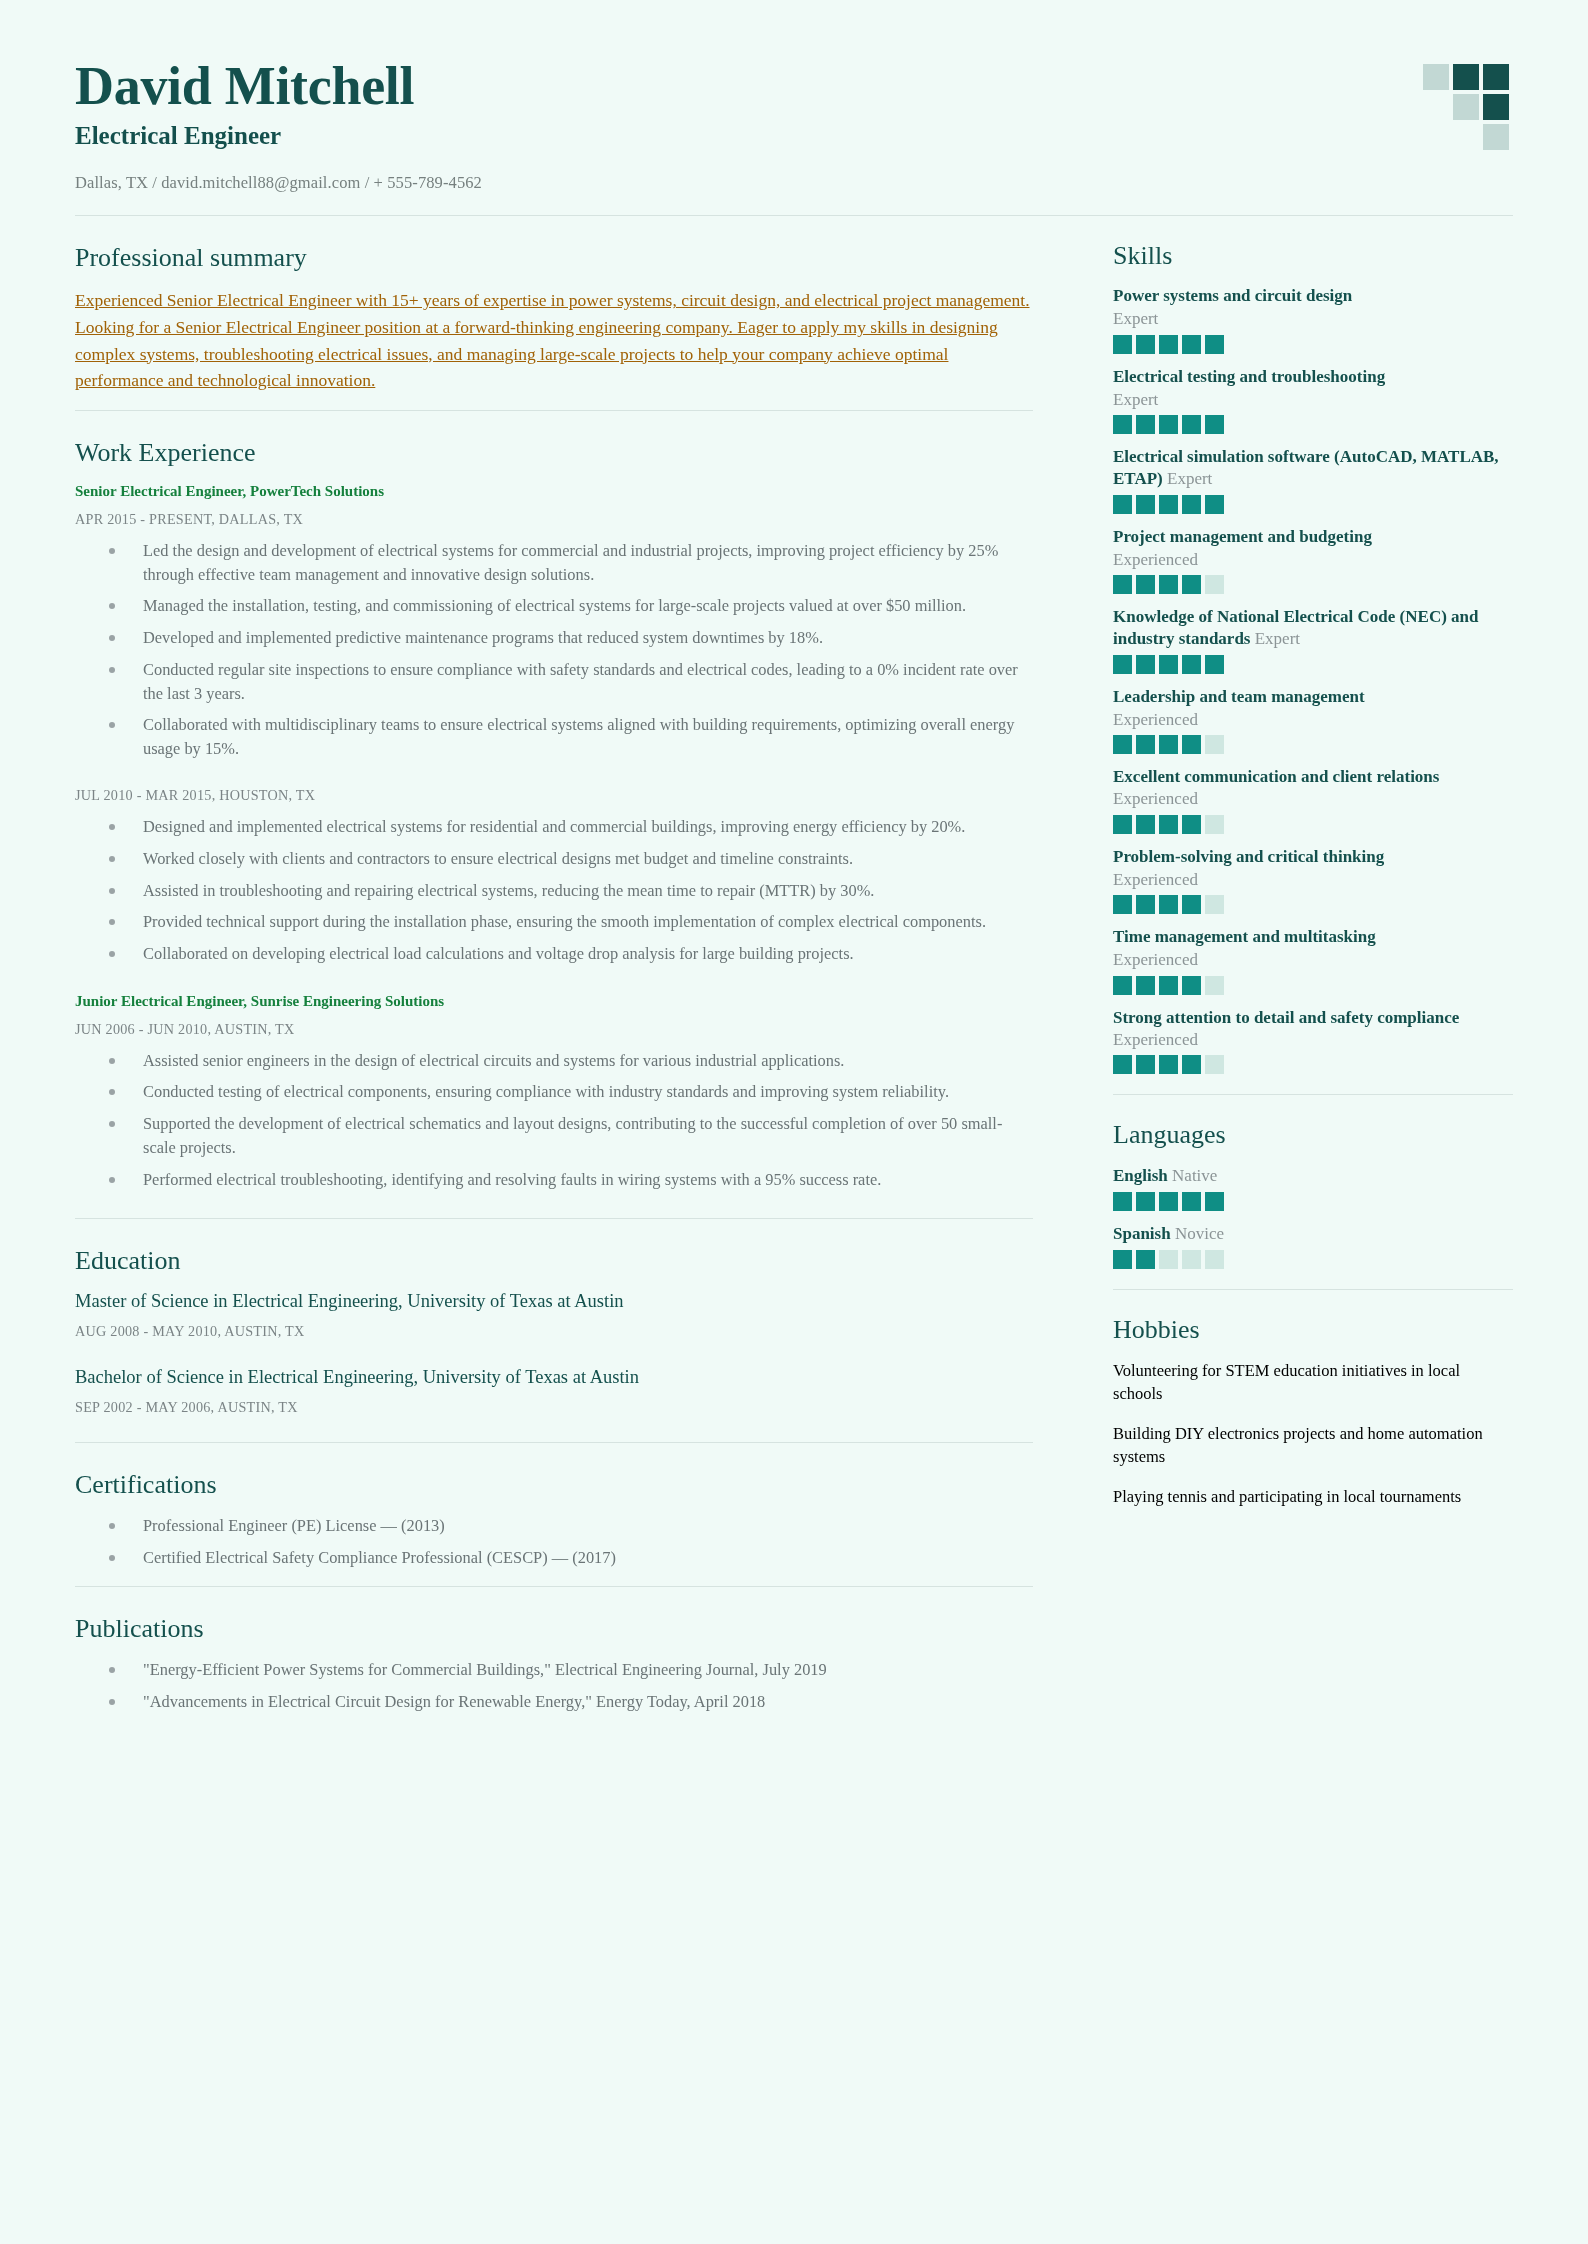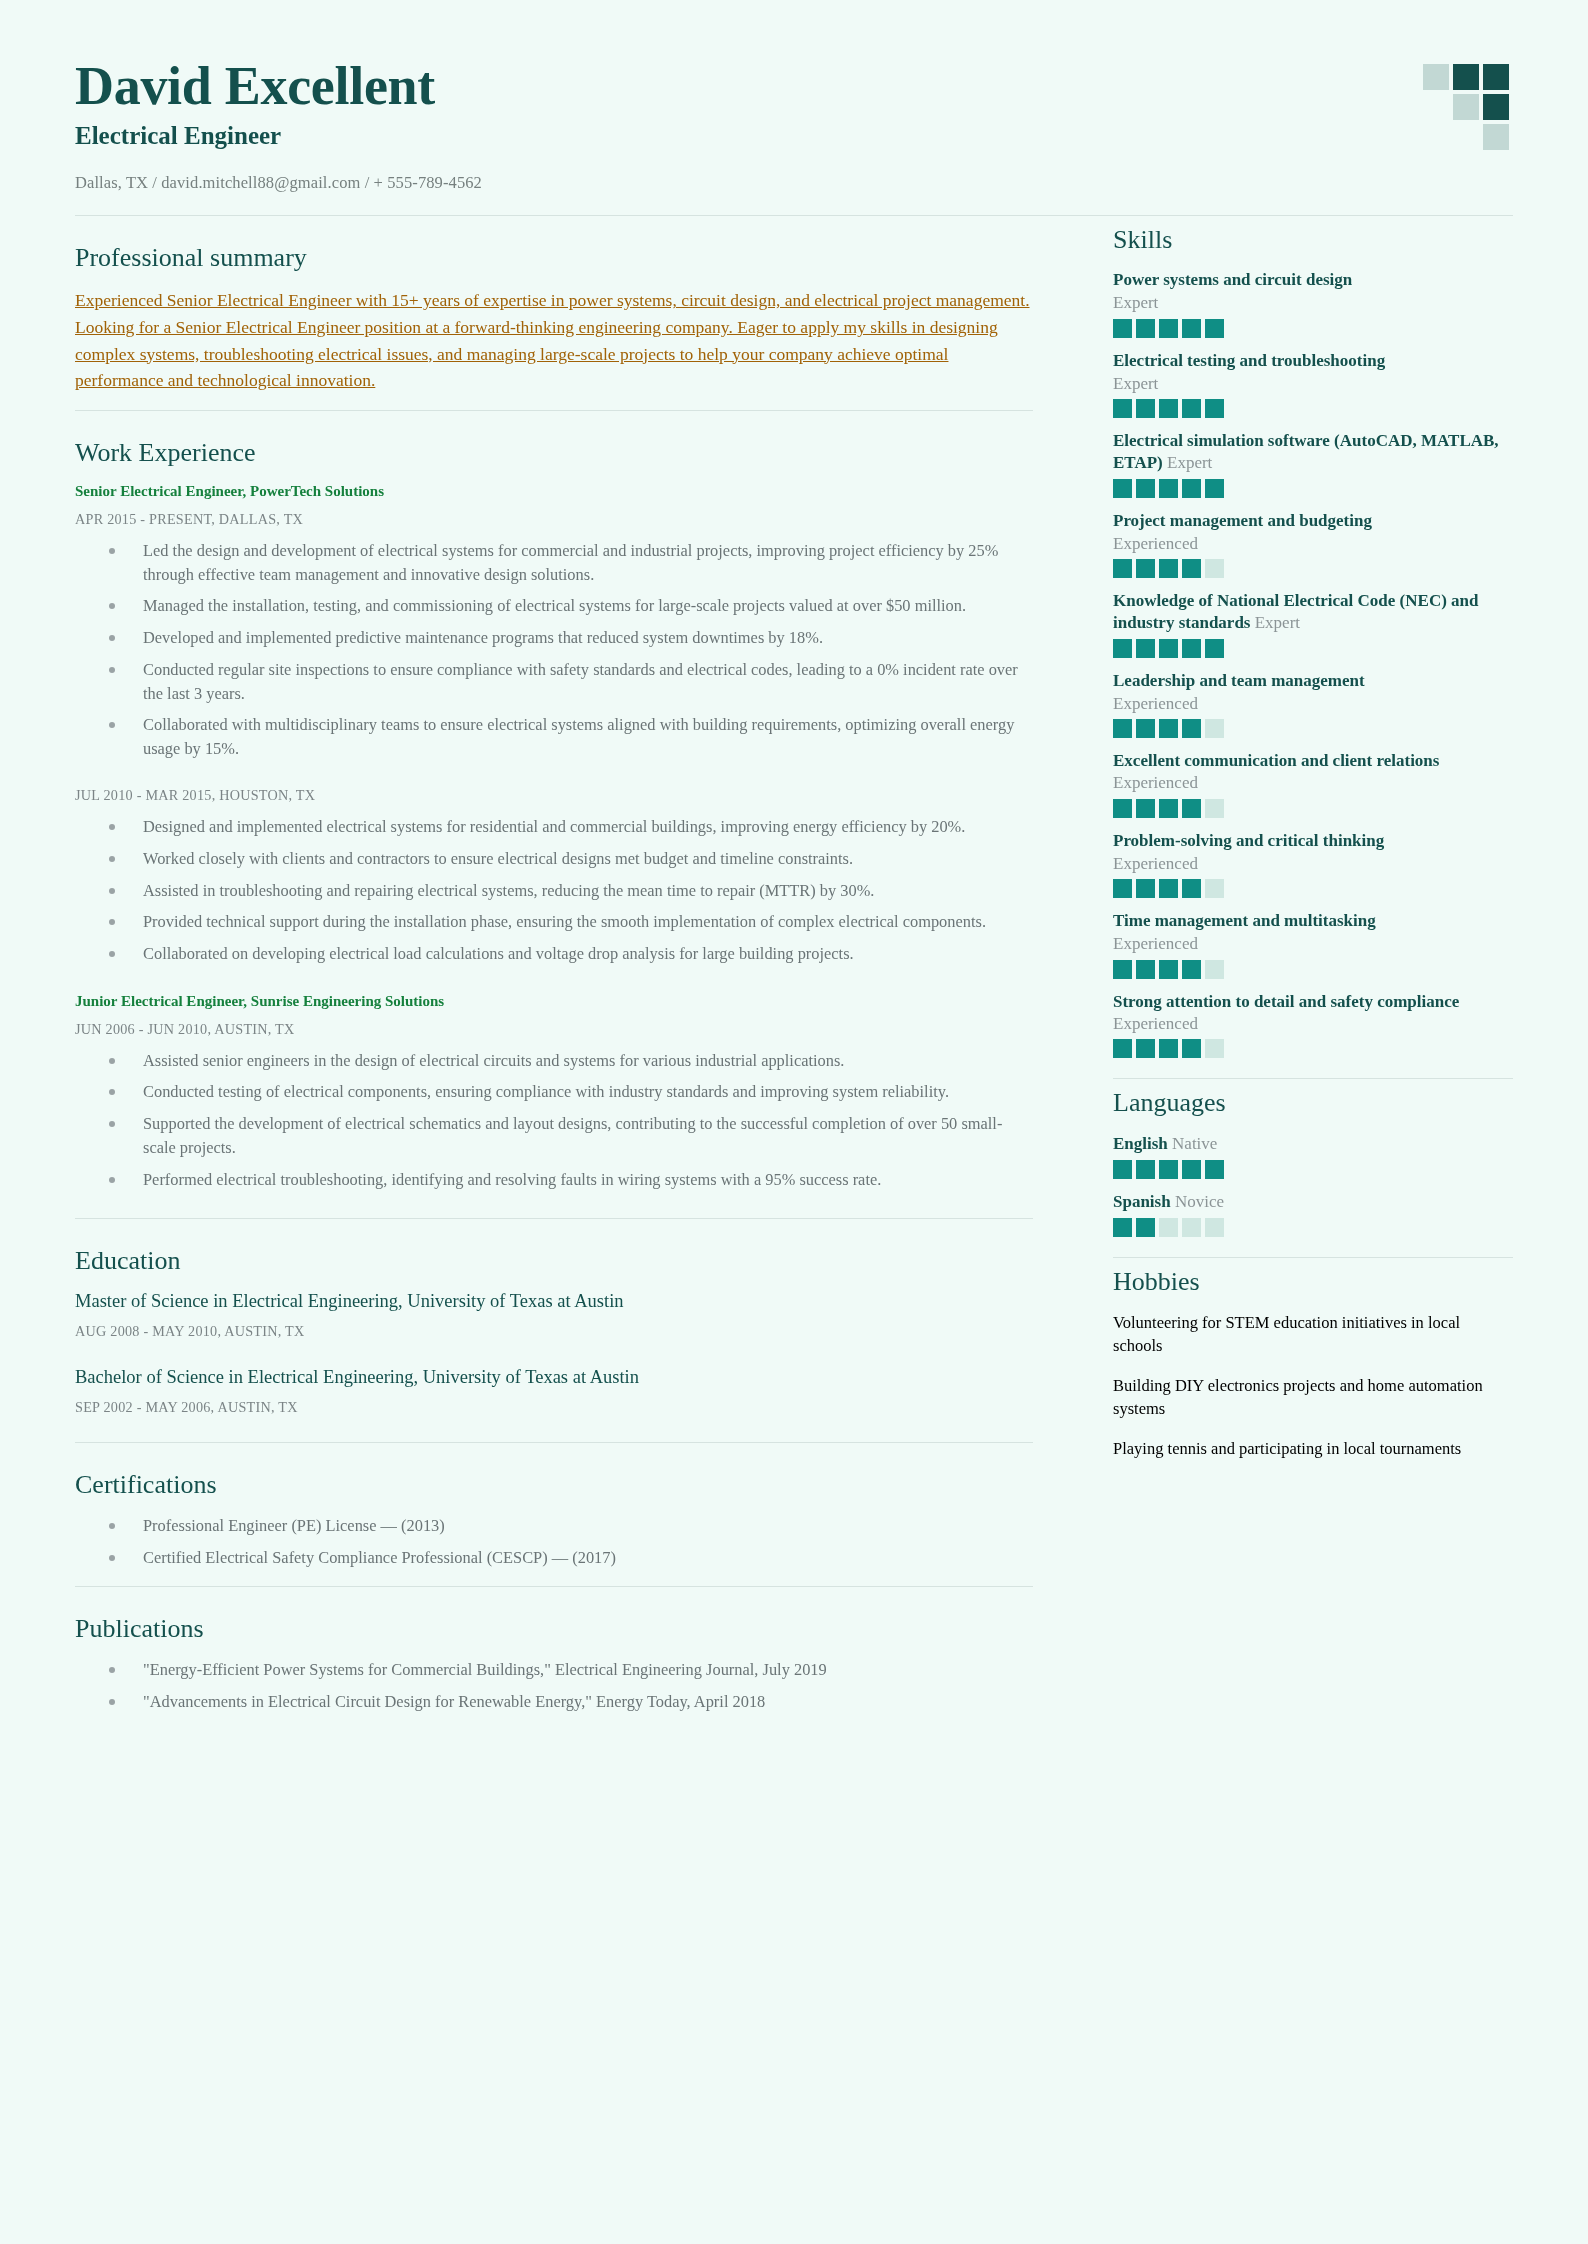--- a/index.html
+++ b/index.html
@@ -99,21 +99,21 @@
   }
 
   h2.section-title {
     font-family: "Liberation Serif", "DejaVu Serif", serif;
     font-size: 26px;
     font-weight: normal;
     color: #14504d;
     margin: 26px 0 14px 0;
     line-height: 1.2;
   }
-  .col-side h2.section-title { margin-top: 8px; }
+  .col-side h2.section-title { margin-top: 24px; }
 
   p.summary {
     font-size: 17.5px;
     line-height: 1.52;
     color: #a16207;
     margin: 0 0 6px 0;
     text-decoration: underline;
   }
 
   .job { margin-bottom: 26px; }
@@ -233,21 +233,21 @@
     margin-top: 16px;
   }
 </style>
 </head>
 <body>
 
 <div class="page">
 
   <div class="header">
     <div class="header-left">
-      <div class="name">David Excellent</div>
+      <div class="name">David Mitchell</div>
       <div class="job-title">Electrical Engineer</div>
       <div class="contact-line">Dallas, TX /  david.mitchell88@gmail.com /  + 555-789-4562</div>
     </div>
     <div class="logo">
       <span class="sq-light p11"></span>
       <span class="sq-dark  p12"></span>
       <span class="sq-dark  p13"></span>
       <span class="sq-light p22"></span>
       <span class="sq-dark  p23"></span>
       <span class="sq-light p33"></span>

